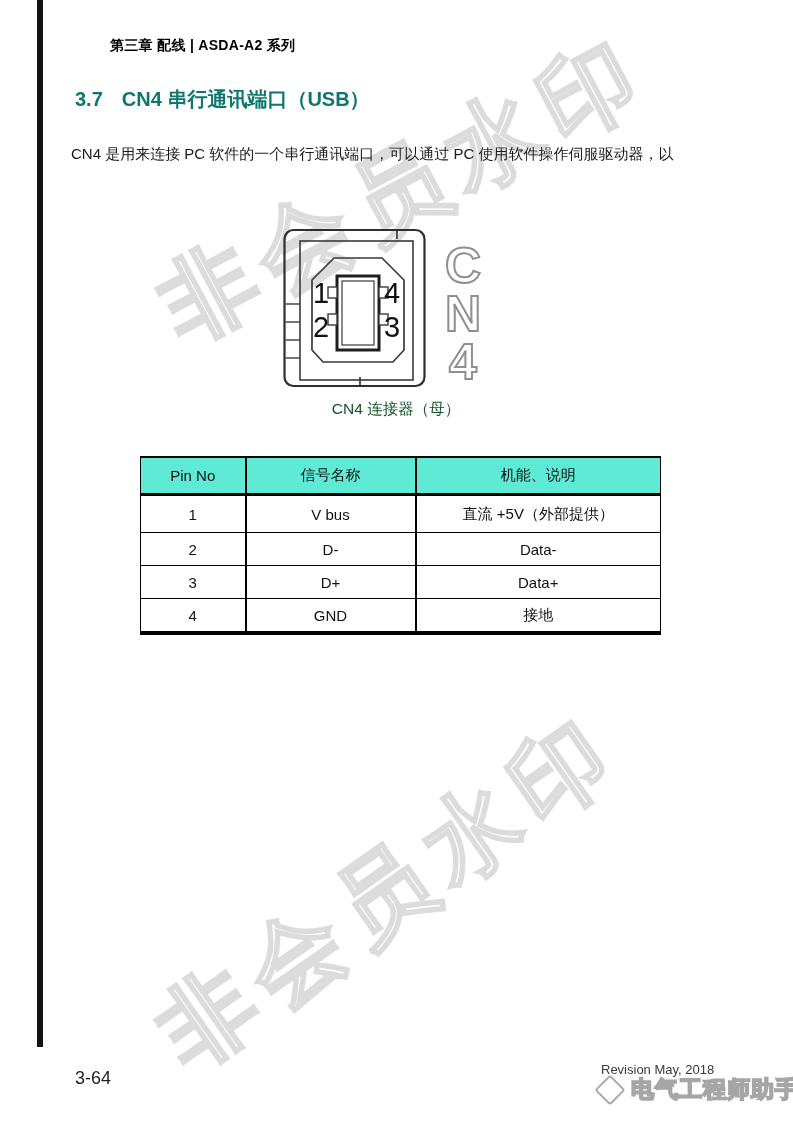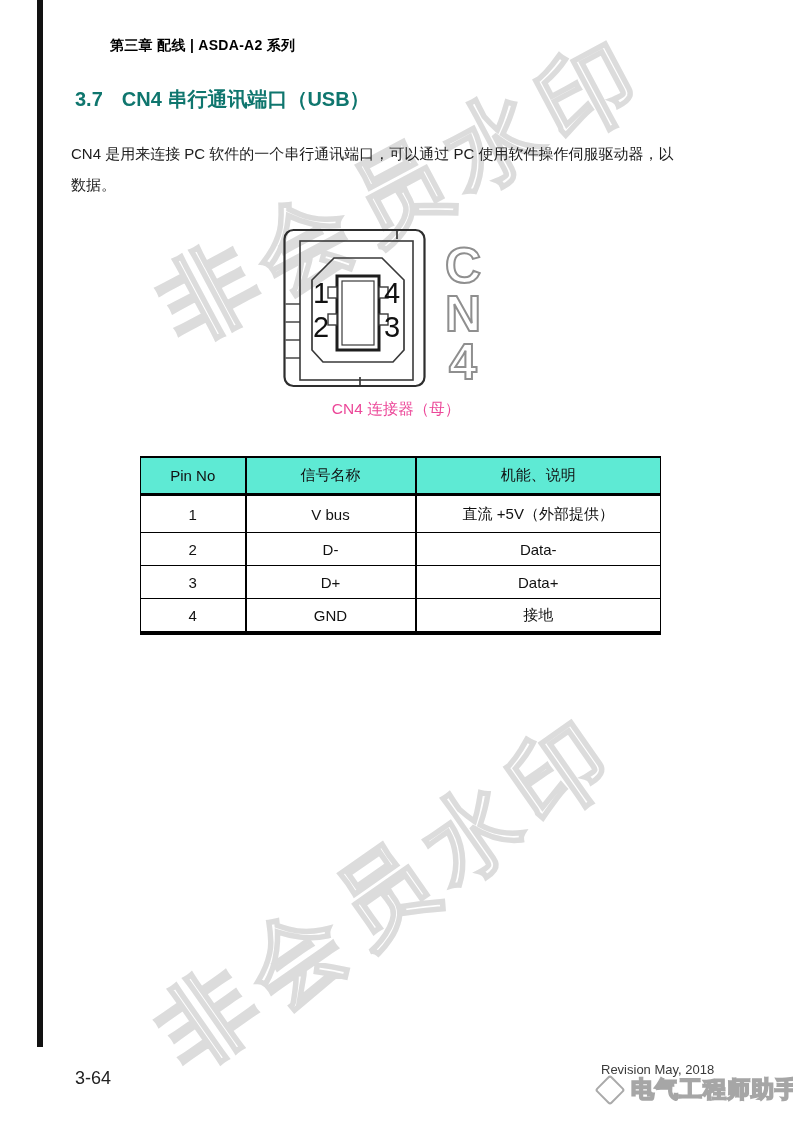--- a/index.html
+++ b/index.html
@@ -56,21 +56,21 @@
   .pin-3{left:101px;top:85px;}
   .cn4-label{
     position:absolute;left:158px;top:16px;z-index:2;
     font-size:50px;line-height:48px;font-weight:bold;
     color:rgba(255,255,255,0.25);
     -webkit-text-stroke:2px #8f8f8f;
     text-align:center;width:44px;
   }
   .fig-caption{
     position:absolute;left:296px;top:399px;width:200px;z-index:2;
-    text-align:center;font-size:15.5px;color:#ec4899;
+    text-align:center;font-size:15.5px;color:#14532d;
   }
   
   .pin-table{
     position:absolute;left:140px;top:456px;z-index:2;
     width:520px;border-collapse:collapse;table-layout:fixed;
     font-size:15px;text-align:center;color:#111;
     border-left:1.5px solid #000;border-right:1.5px solid #000;
   }
   .pin-table col.c1{width:105px;}
   .pin-table col.c2{width:170px;}
@@ -111,21 +111,20 @@
 <div class="wm wm-bottom">非会员水印</div>
 
 <div class="doc-header">第三章 配线 | ASDA-A2 系列</div>
 
 <div class="sec-title">
   <span class="sec-no">3.7</span><span>CN4 串行通讯端口（USB）</span>
 </div>
 
 <div class="para">
   <div class="line">CN4 是用来连接 PC 软件的一个串行通讯端口，可以通过 PC 使用软件操作伺服驱动器，以</div>
-  <div class="line">数据。</div>
 </div>
 
 <div class="figure">
   <svg width="230" height="170" viewBox="0 0 230 170" fill="none" xmlns="http://www.w3.org/2000/svg">
 
     <rect x="1.5" y="4" width="140" height="156" rx="9" stroke="#2e2e2e" stroke-width="2.2"></rect>
 
     <line x1="114" y1="4" x2="114" y2="13" stroke="#2e2e2e" stroke-width="1.6"></line>
     <line x1="77" y1="151" x2="77" y2="160" stroke="#2e2e2e" stroke-width="1.6"></line>
 

